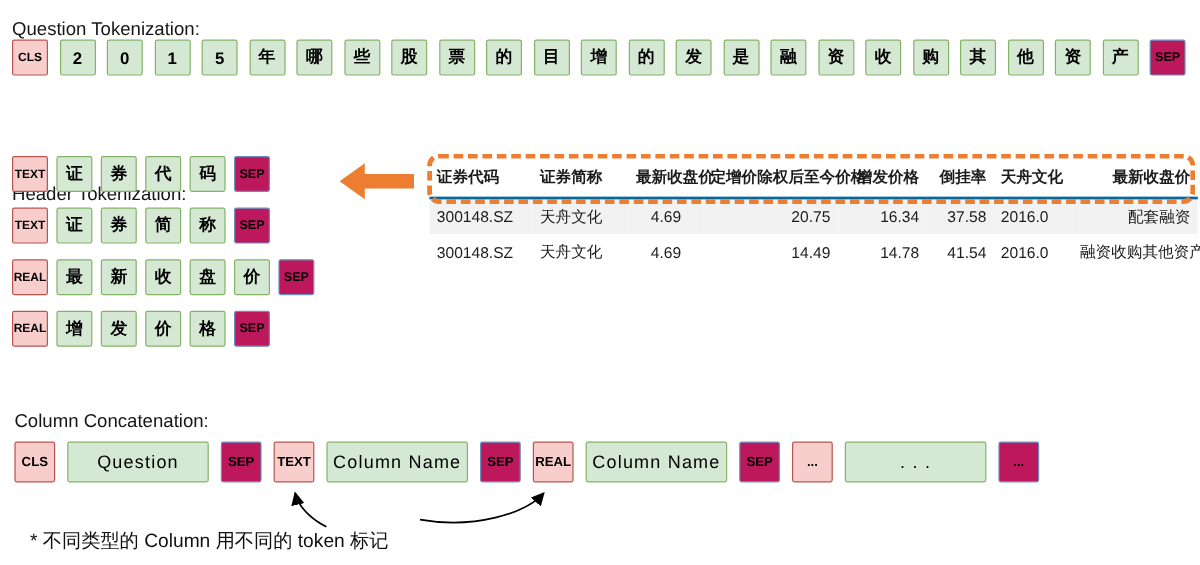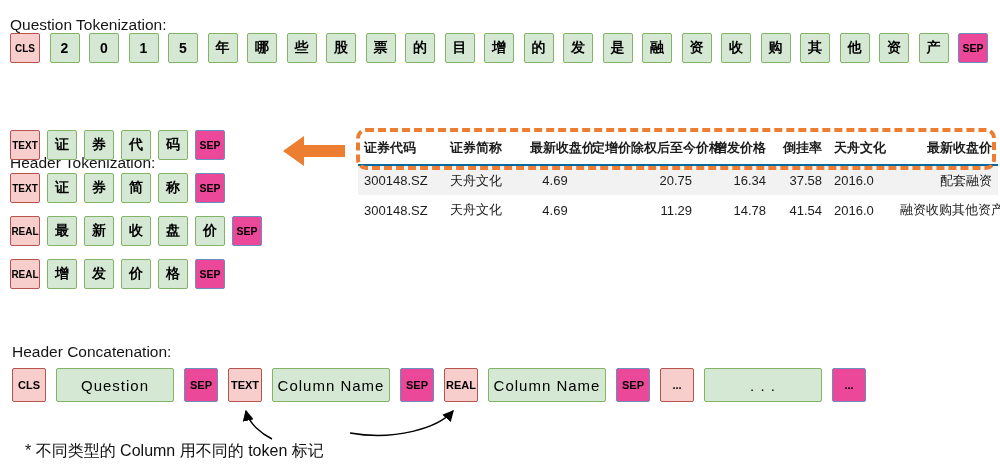--- a/index.html
+++ b/index.html
@@ -48,21 +48,21 @@
     display: flex; align-items: center; justify-content: center;
     border: 1px solid #888;
     border-radius: 2px;
     font-weight: 700;
     font-size: 14px;
     color: #000;
     white-space: nowrap;
   }
   .t-special { background: #f8cecc; border-color: #b85450; font-size: 10px; letter-spacing: 0; }
   .t-char    { background: #d5e8d4; border-color: #82b366; }
-  .t-sep     { background: #ec4899; border-color: #6c8ebf; font-size: 10.5px; }
+  .t-sep     { background: #be185d; border-color: #6c8ebf; font-size: 10.5px; }
 
   #concat-token-row .token { height: 34px; }
   #concat-token-row .t-special, #concat-token-row .t-sep { width: 34px; font-size: 11px; }
   .s-wide {
     width: 118px !important;
     font-weight: 400 !important;
     font-size: 15px !important;
     letter-spacing: 1px;
   }
 
@@ -214,32 +214,32 @@
             <td>20.75</td>
             <td>16.34</td>
             <td>37.58</td>
             <td>2016.0</td>
             <td>配套融资</td>
           </tr>
           <tr>
             <td>300148.SZ</td>
             <td>天舟文化</td>
             <td>4.69</td>
-            <td>11.29</td>
+            <td>14.49</td>
             <td>14.78</td>
             <td>41.54</td>
             <td>2016.0</td>
             <td>融资收购其他资产</td>
           </tr>
         </tbody>
     </table>
     <div id="dashed-box"></div>
   </div>
 
-  <div class="section-title" id="c-title">Header Concatenation:</div>
+  <div class="section-title" id="c-title">Column Concatenation:</div>
   <div class="token-row" id="concat-token-row">
       <div class="token t-special">CLS</div>
       <div class="token t-char s-wide">Question</div>
       <div class="token t-sep">SEP</div>
       <div class="token t-special">TEXT</div>
       <div class="token t-char s-wide">Column Name</div>
       <div class="token t-sep">SEP</div>
       <div class="token t-special">REAL</div>
       <div class="token t-char s-wide">Column Name</div>
       <div class="token t-sep">SEP</div>

